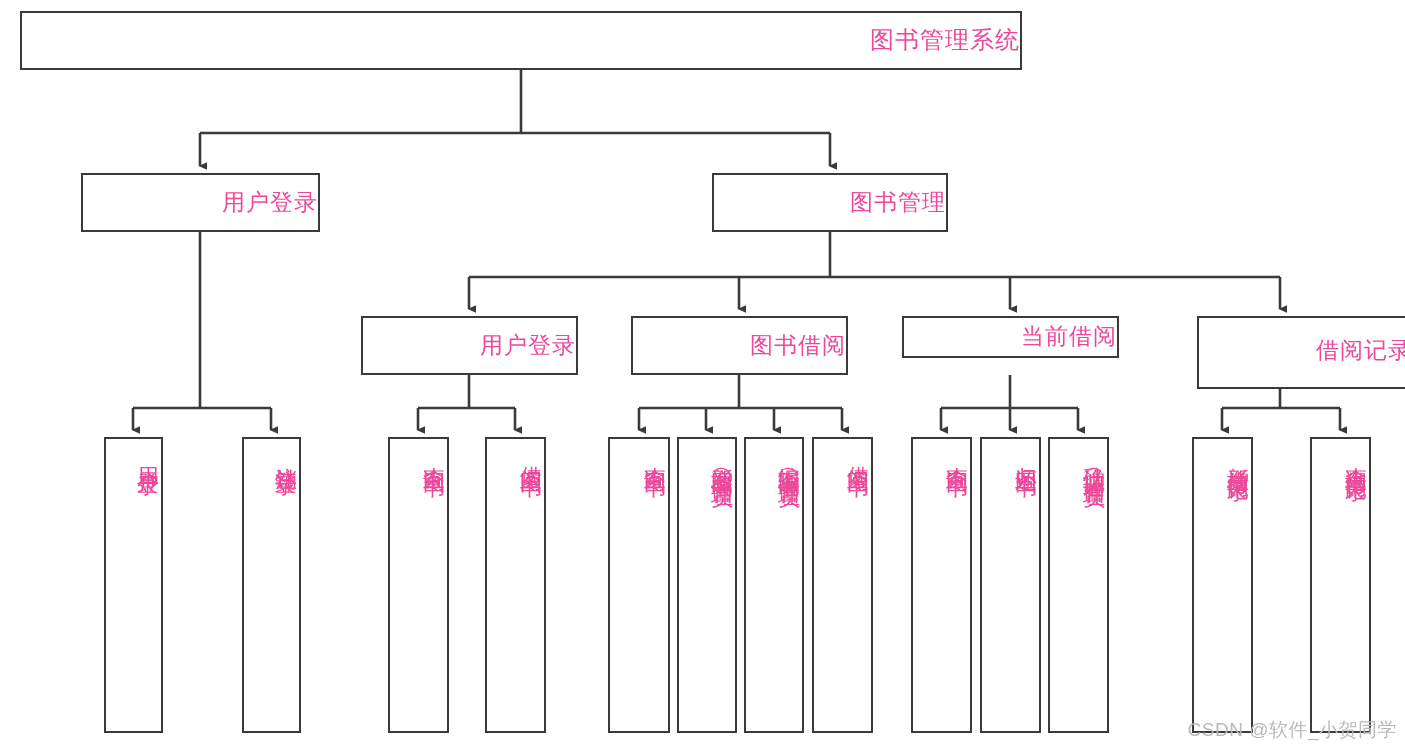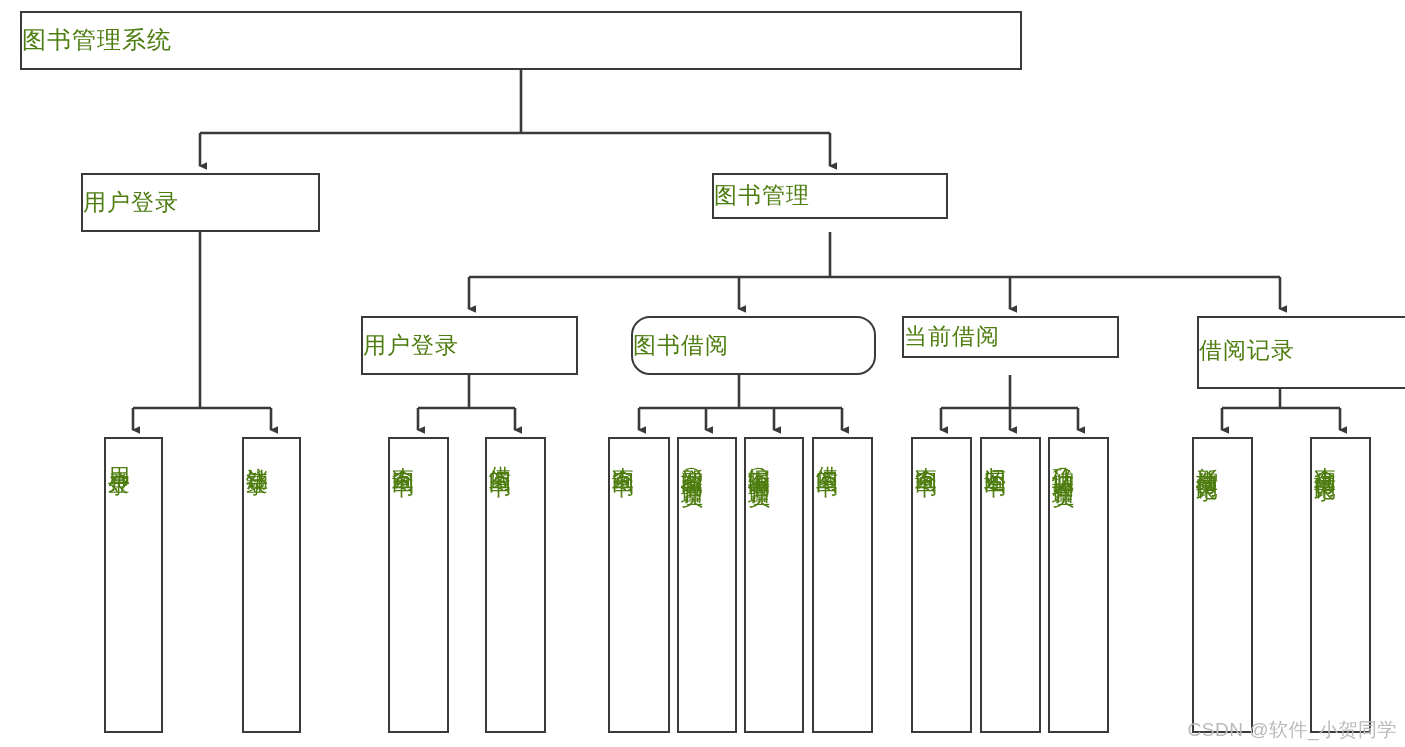--- a/index.html
+++ b/index.html
@@ -26,22 +26,22 @@
     height: 747px;
     pointer-events: none;
   }
   .node {
     position: absolute;
     box-sizing: border-box;
     background: #ffffff;
     border: 2.5px solid #3a3a3a;
     display: flex;
     align-items: center;
-    justify-content: flex-start;
-    color: #4d7c0f;
+    justify-content: flex-end;
+    color: #ec4899;
   }
   .node.horiz {
     font-size: 23px;
     letter-spacing: 1px;
     line-height: 1.1;
   }
   .node.root {
     font-size: 24px;
   }
   .node.leaf {
@@ -124,29 +124,29 @@
   </svg>
 
   <div class="node horiz root" style="left:20px; top:11px; width:1002px; height:59px;">
     <span>图书管理系统</span>
   </div>
 
   <div class="node horiz" style="left:81px; top:173px; width:239px; height:59px;">
     <span>用户登录</span>
   </div>
 
-  <div class="node horiz" style="left:712px; top:173px; width:236px; height:46px;">
+  <div class="node horiz" style="left:712px; top:173px; width:236px; height:59px;">
     <span>图书管理</span>
   </div>
 
   <div class="node horiz" style="left:361px; top:316px; width:217px; height:59px;">
     <span>用户登录</span>
   </div>
 
-  <div class="node horiz" style="left:631px; top:316px; width:245px; height:59px;border-radius:19px;">
+  <div class="node horiz" style="left:631px; top:316px; width:217px; height:59px;">
     <span>图书借阅</span>
   </div>
 
   <div class="node horiz" style="left:902px; top:316px; width:217px; height:42px;">
     <span>当前借阅</span>
   </div>
 
   <div class="node horiz" style="left:1197px; top:316px; width:217px; height:73px;font-family:Liberation Mono, monospace;">
     <span>借阅记录</span>
   </div>

